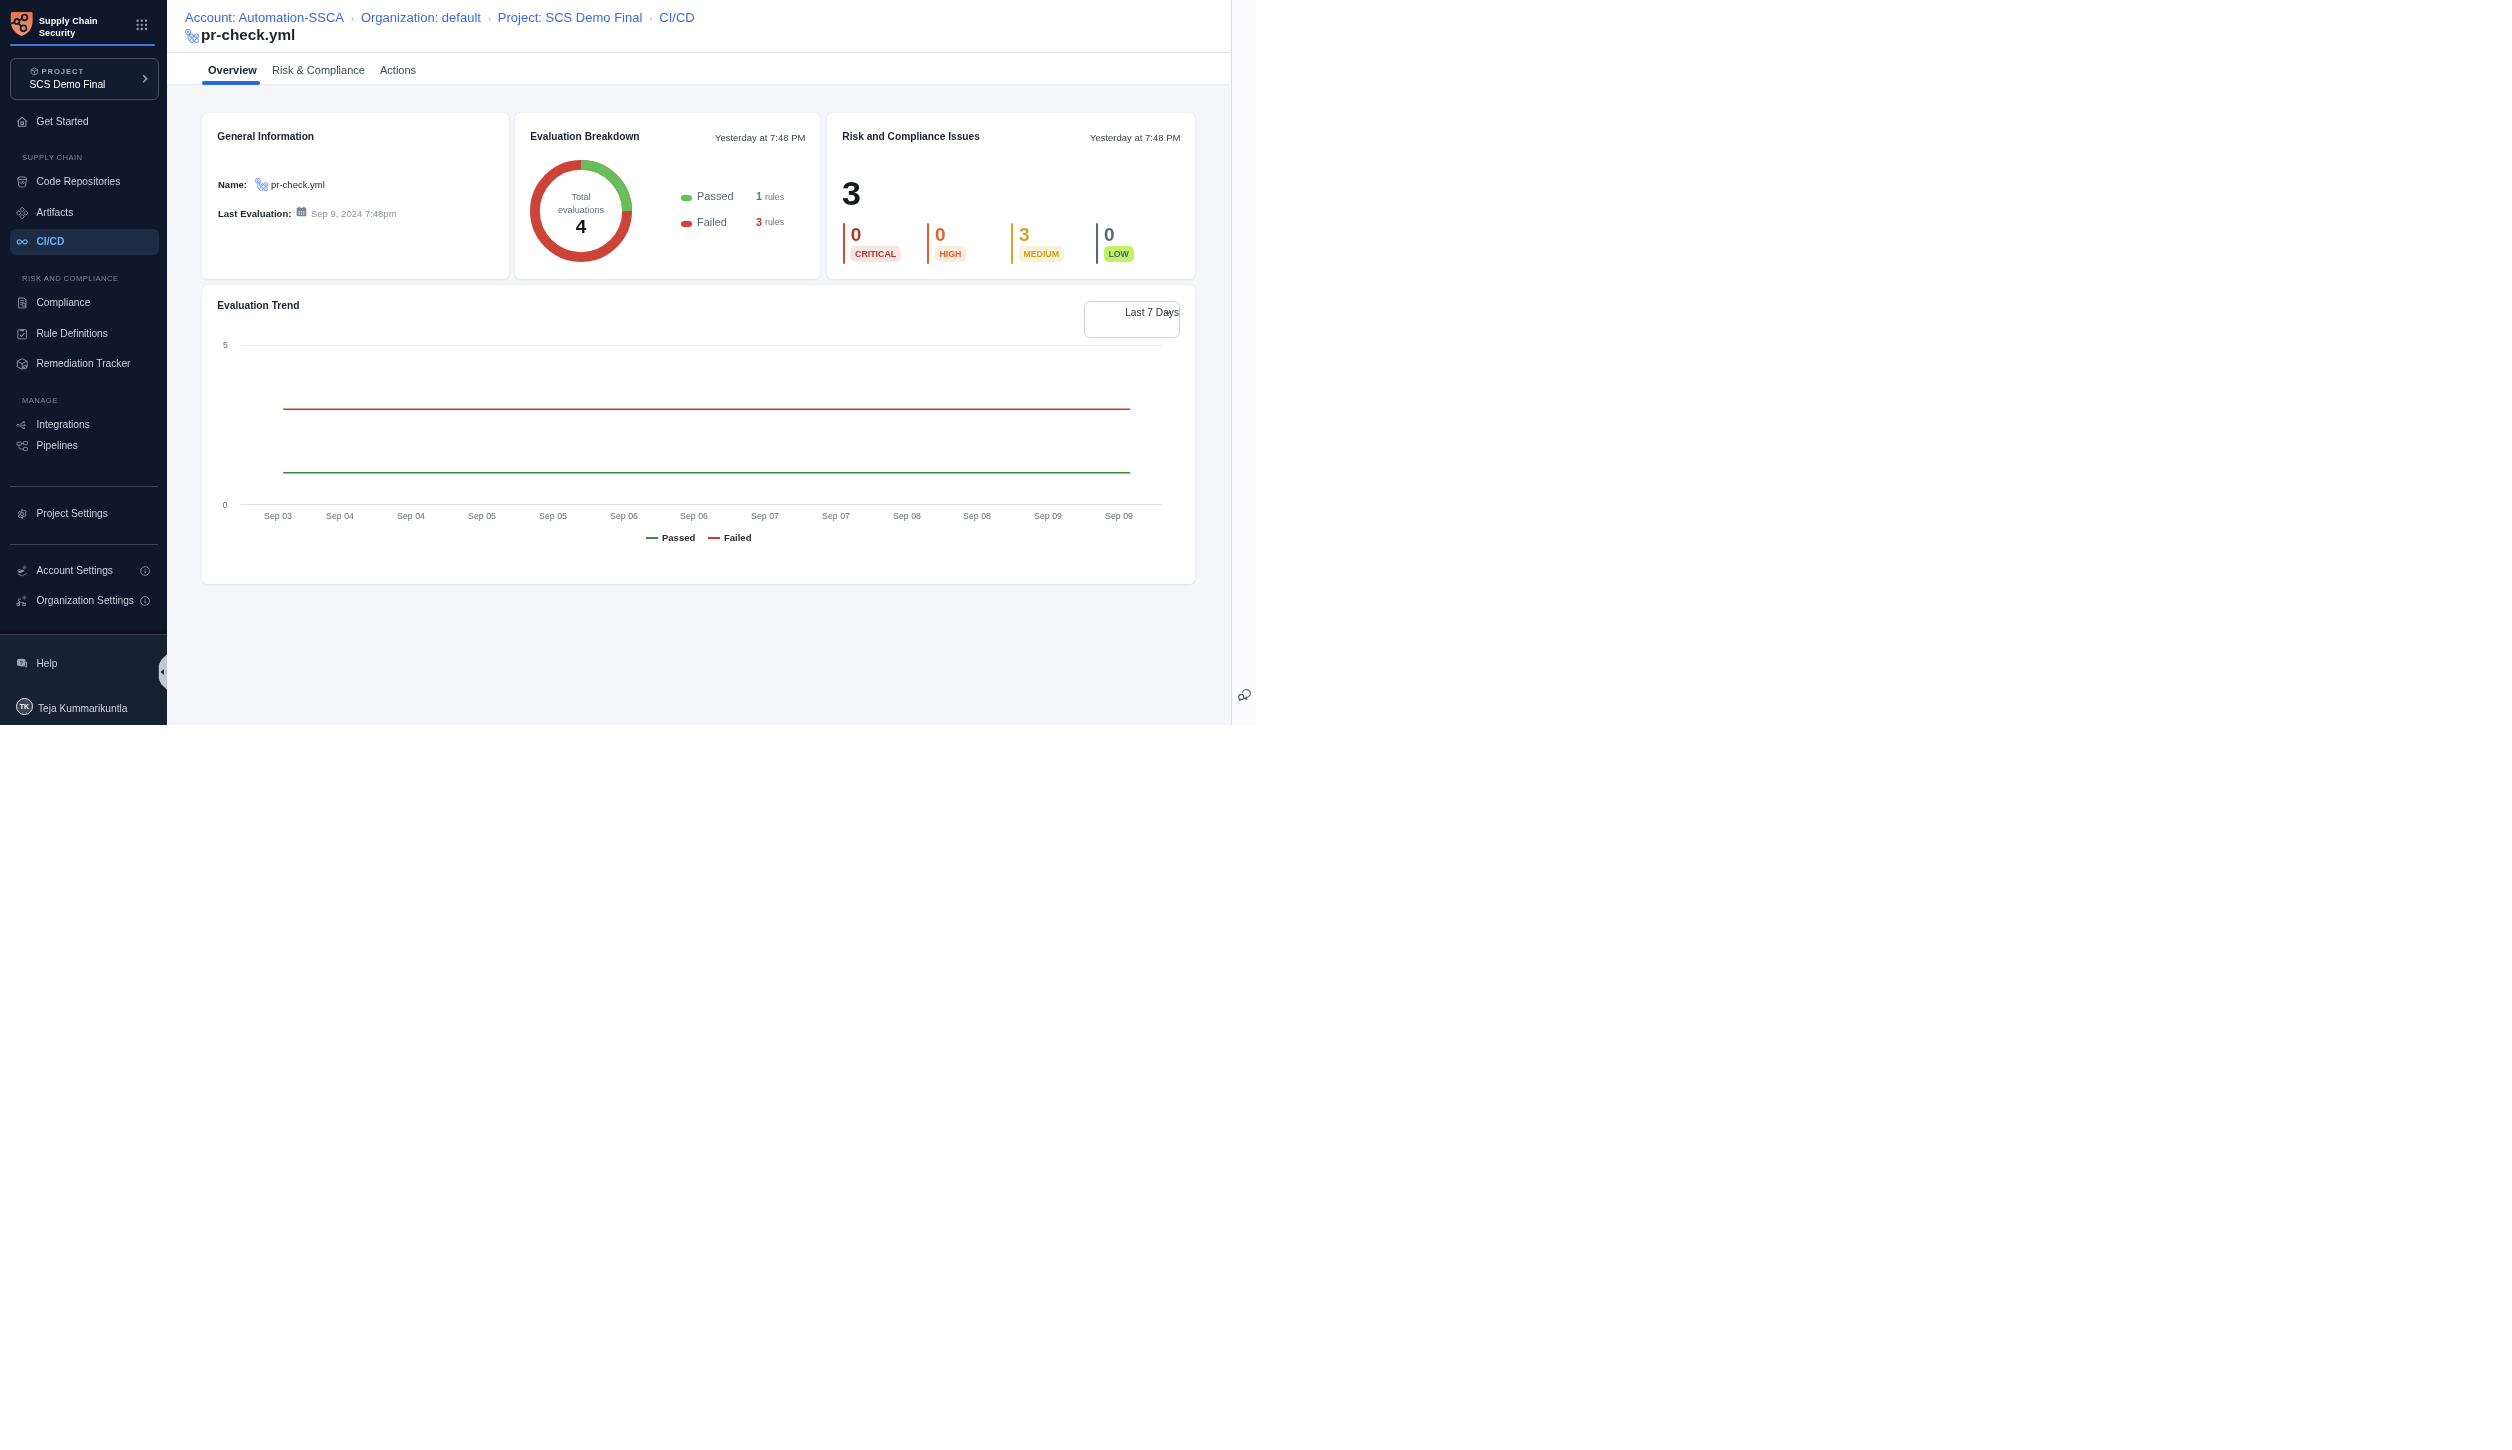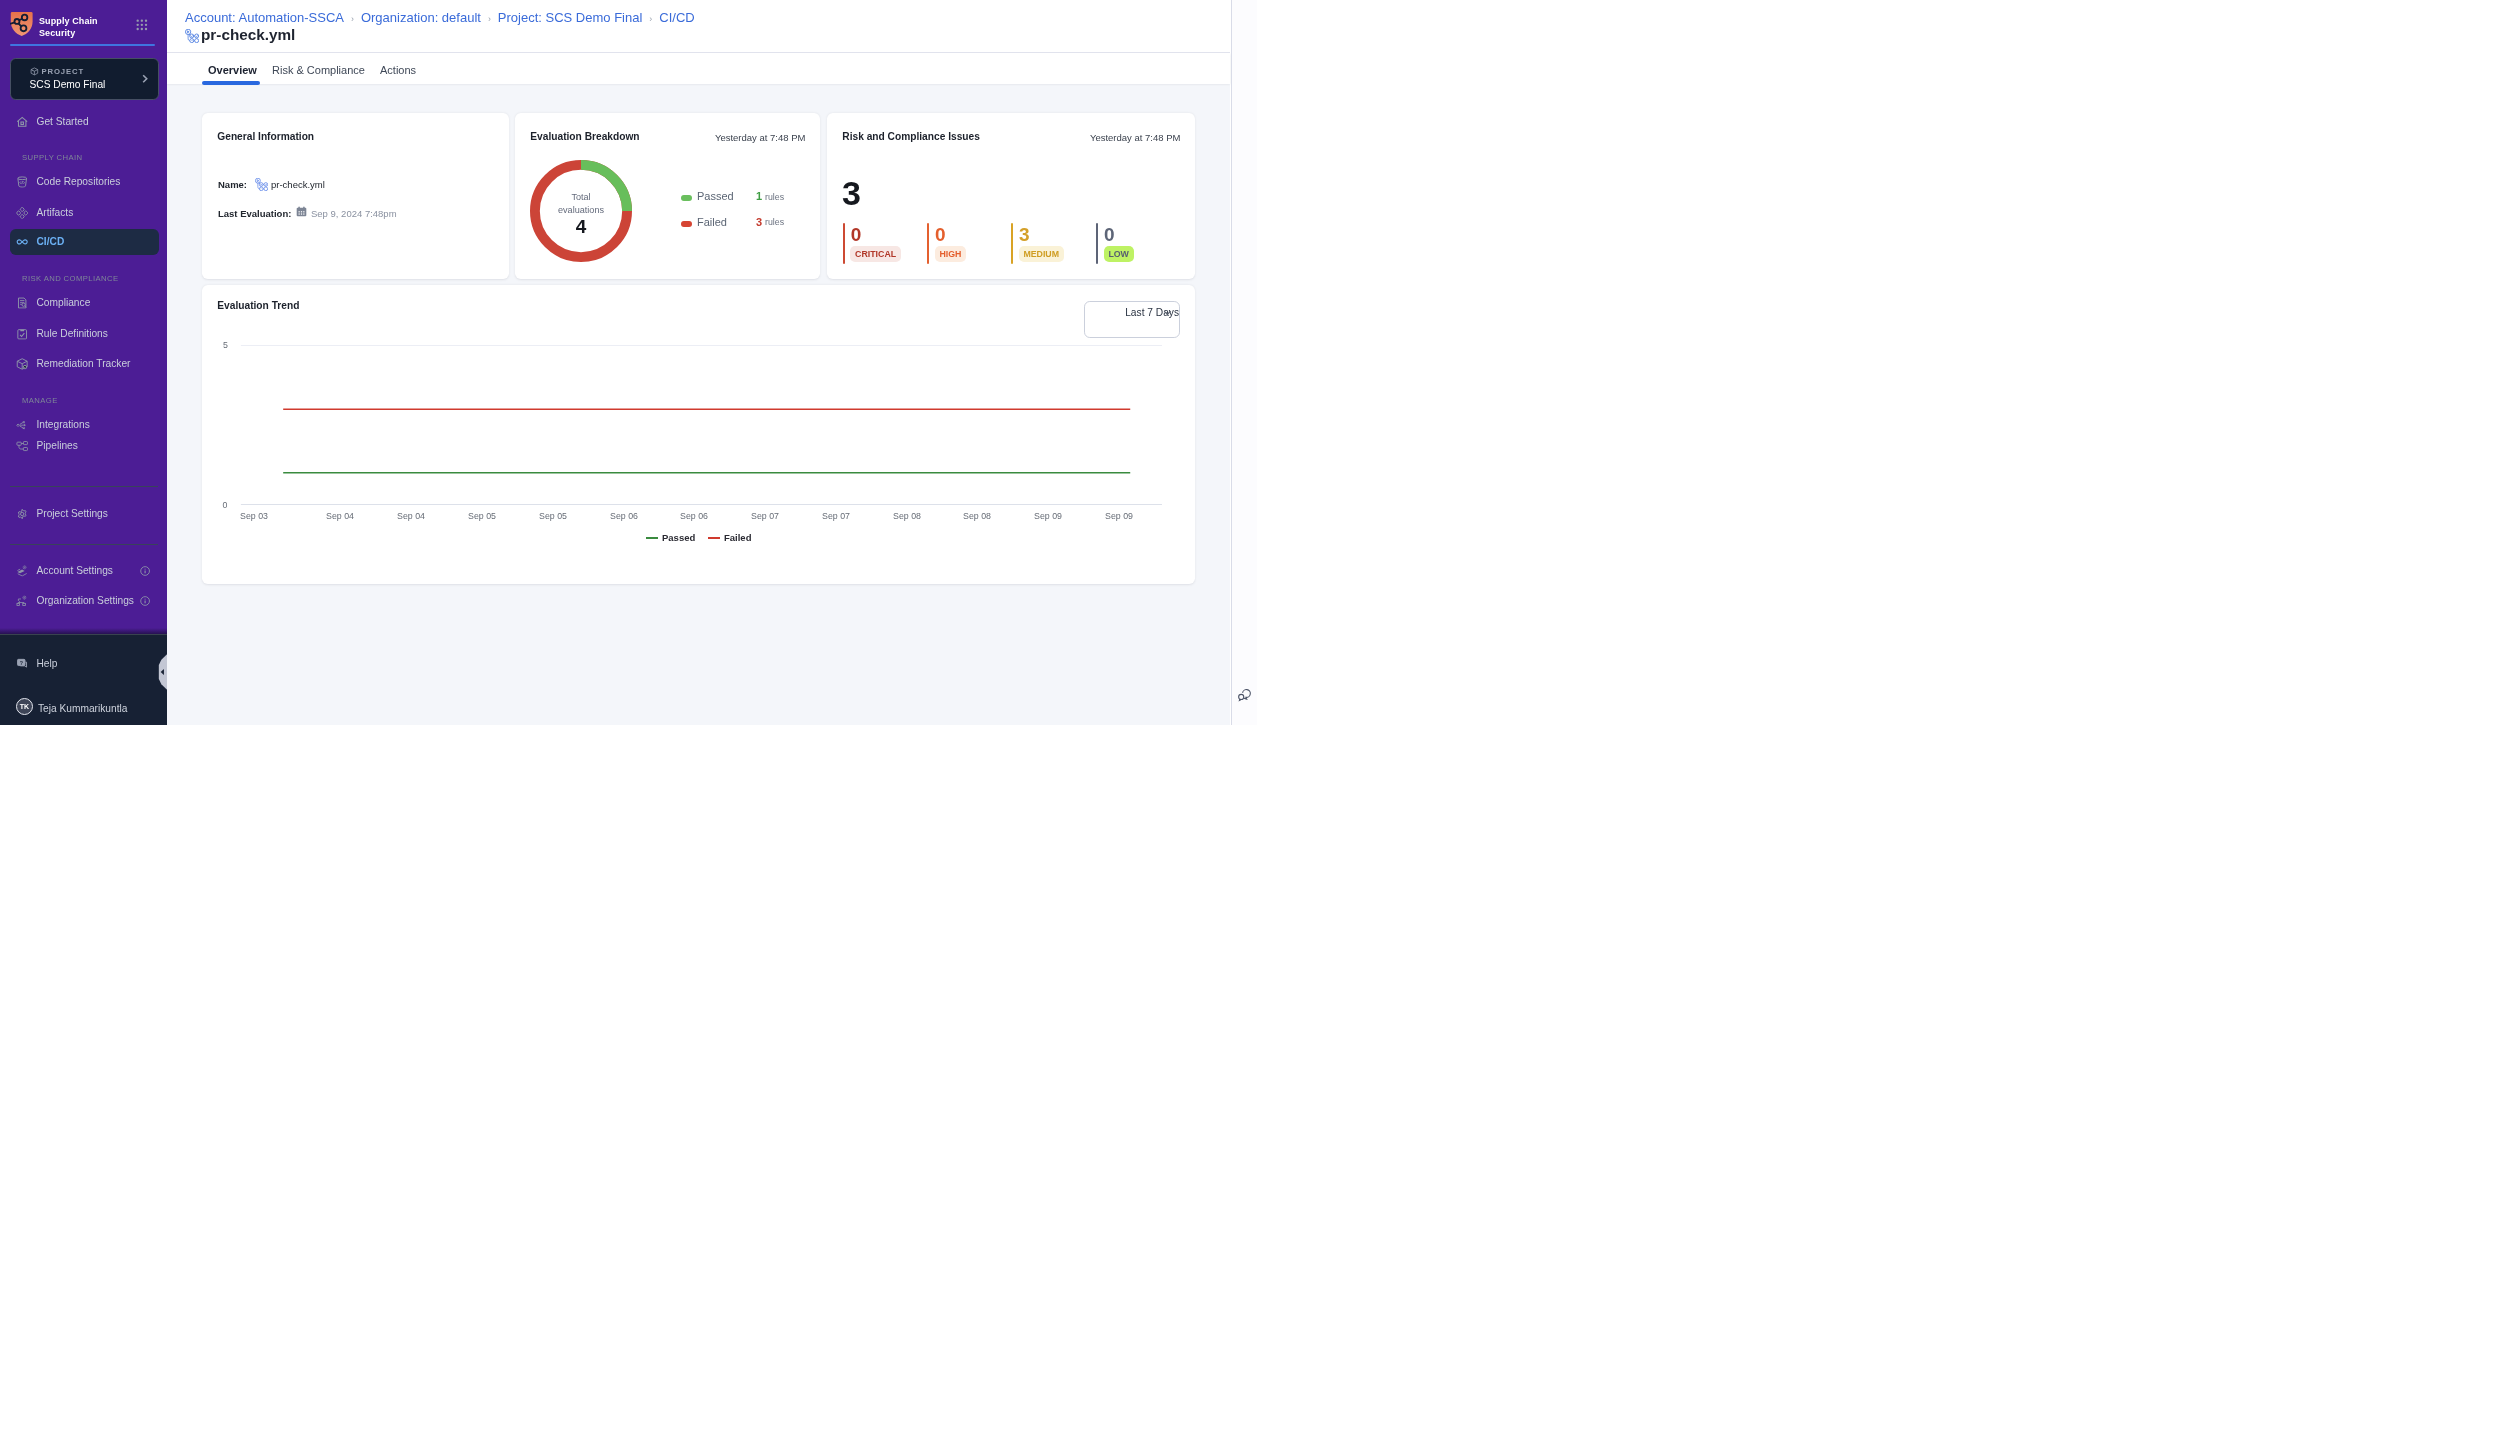--- a/index.html
+++ b/index.html
@@ -1,19 +1,19 @@
 <!DOCTYPE html>
 <html style="font-size:11.7px"><head>
 <meta charset="utf-8">
 <style>
 * { margin:0; padding:0; box-sizing:border-box; }
 html,body { width:1256px; height:725px; font-family:"Liberation Sans", sans-serif; overflow:hidden; background:#fff; }
 .abs { position:absolute; }
 
-#sidebar { position:absolute; left:0; top:0; width:167px; height:725px; background:#4c1d95; color:#c9cfdb; }
+#sidebar { position:absolute; left:0; top:0; width:167px; height:725px; background:#0f172a; color:#c9cfdb; }
 #sb-bottom { position:absolute; left:0; top:634px; width:167px; height:91px; background:#172134; border-top:0.7px solid #39434f; }
 #sb-shadow { position:absolute; left:0; top:628px; width:167px; height:5.8px; background:linear-gradient(to bottom, rgba(2,6,14,0), rgba(2,6,14,0.5)); }
 .logo-txt { position:absolute; left:39px; top:14.6px; font-size:9px; font-weight:bold; color:#fff; line-height:12.8px; letter-spacing:0.1px; }
 #grid-icon { position:absolute; left:136px; top:19px; width:11.7px; height:11.7px; }
 #blue-line { position:absolute; left:9.5px; top:44px; width:145px; height:2.2px; background:#3f75e0; border-radius:1.5px; }
 #proj-card { position:absolute; left:9.5px; top:58px; width:149px; height:42px; border:0.7px solid #454f63; border-radius:5.8px; background:#111c2f; }
 #proj-card .plabel { position:absolute; left:31px; top:8px; font-size:7.7px; letter-spacing:0.9px; color:#9aa2b3; font-weight:bold; }
 #proj-card .pname { position:absolute; left:19px; top:20.4px; font-size:10.2px; color:#fff; }
 #proj-card .pchev { position:absolute; right:8px; top:15.3px; }
 .navitem { position:absolute; left:9.5px; width:149px; height:26px; line-height:26px; font-size:10.2px; color:#c9cfdb; white-space:nowrap; }
@@ -345,21 +345,21 @@
       <svg class="abs" style="right:7.3px;top:8px" width="8.8" height="5.8" viewBox="0 0 12 8" fill="none" stroke="#5a6270" stroke-width="1.6">
           <path d="M1.5 1.5 L6 6 L10.5 1.5"></path>
         </svg>
     </div>
     <svg class="abs" style="left:0;top:0" width="993" height="299" viewBox="0 0 1360 410">
       <line x1="52.5" y1="83" x2="1315.5" y2="83" stroke="#eceef5" stroke-width="1.5"></line>
       <line x1="52.5" y1="301" x2="1315.5" y2="301" stroke="#dde1ea" stroke-width="1.5"></line>
       <line x1="110.5" y1="170.5" x2="1272" y2="170.5" stroke="#d03a2e" stroke-width="2"></line>
       <line x1="110.5" y1="257.5" x2="1272" y2="257.5" stroke="#3a8b3f" stroke-width="2"></line>
     </svg>
-    <div class="xlab" style="left:52px;top:226px">Sep 03</div>
+    <div class="xlab" style="left:76px;top:226px">Sep 03</div>
       <div class="xlab" style="left:138px;top:226px">Sep 04</div>
       <div class="xlab" style="left:209px;top:226px">Sep 04</div>
       <div class="xlab" style="left:280px;top:226px">Sep 05</div>
       <div class="xlab" style="left:351px;top:226px">Sep 05</div>
       <div class="xlab" style="left:422px;top:226px">Sep 06</div>
       <div class="xlab" style="left:492px;top:226px">Sep 06</div>
       <div class="xlab" style="left:563px;top:226px">Sep 07</div>
       <div class="xlab" style="left:634px;top:226px">Sep 07</div>
       <div class="xlab" style="left:705px;top:226px">Sep 08</div>
       <div class="xlab" style="left:775px;top:226px">Sep 08</div>

